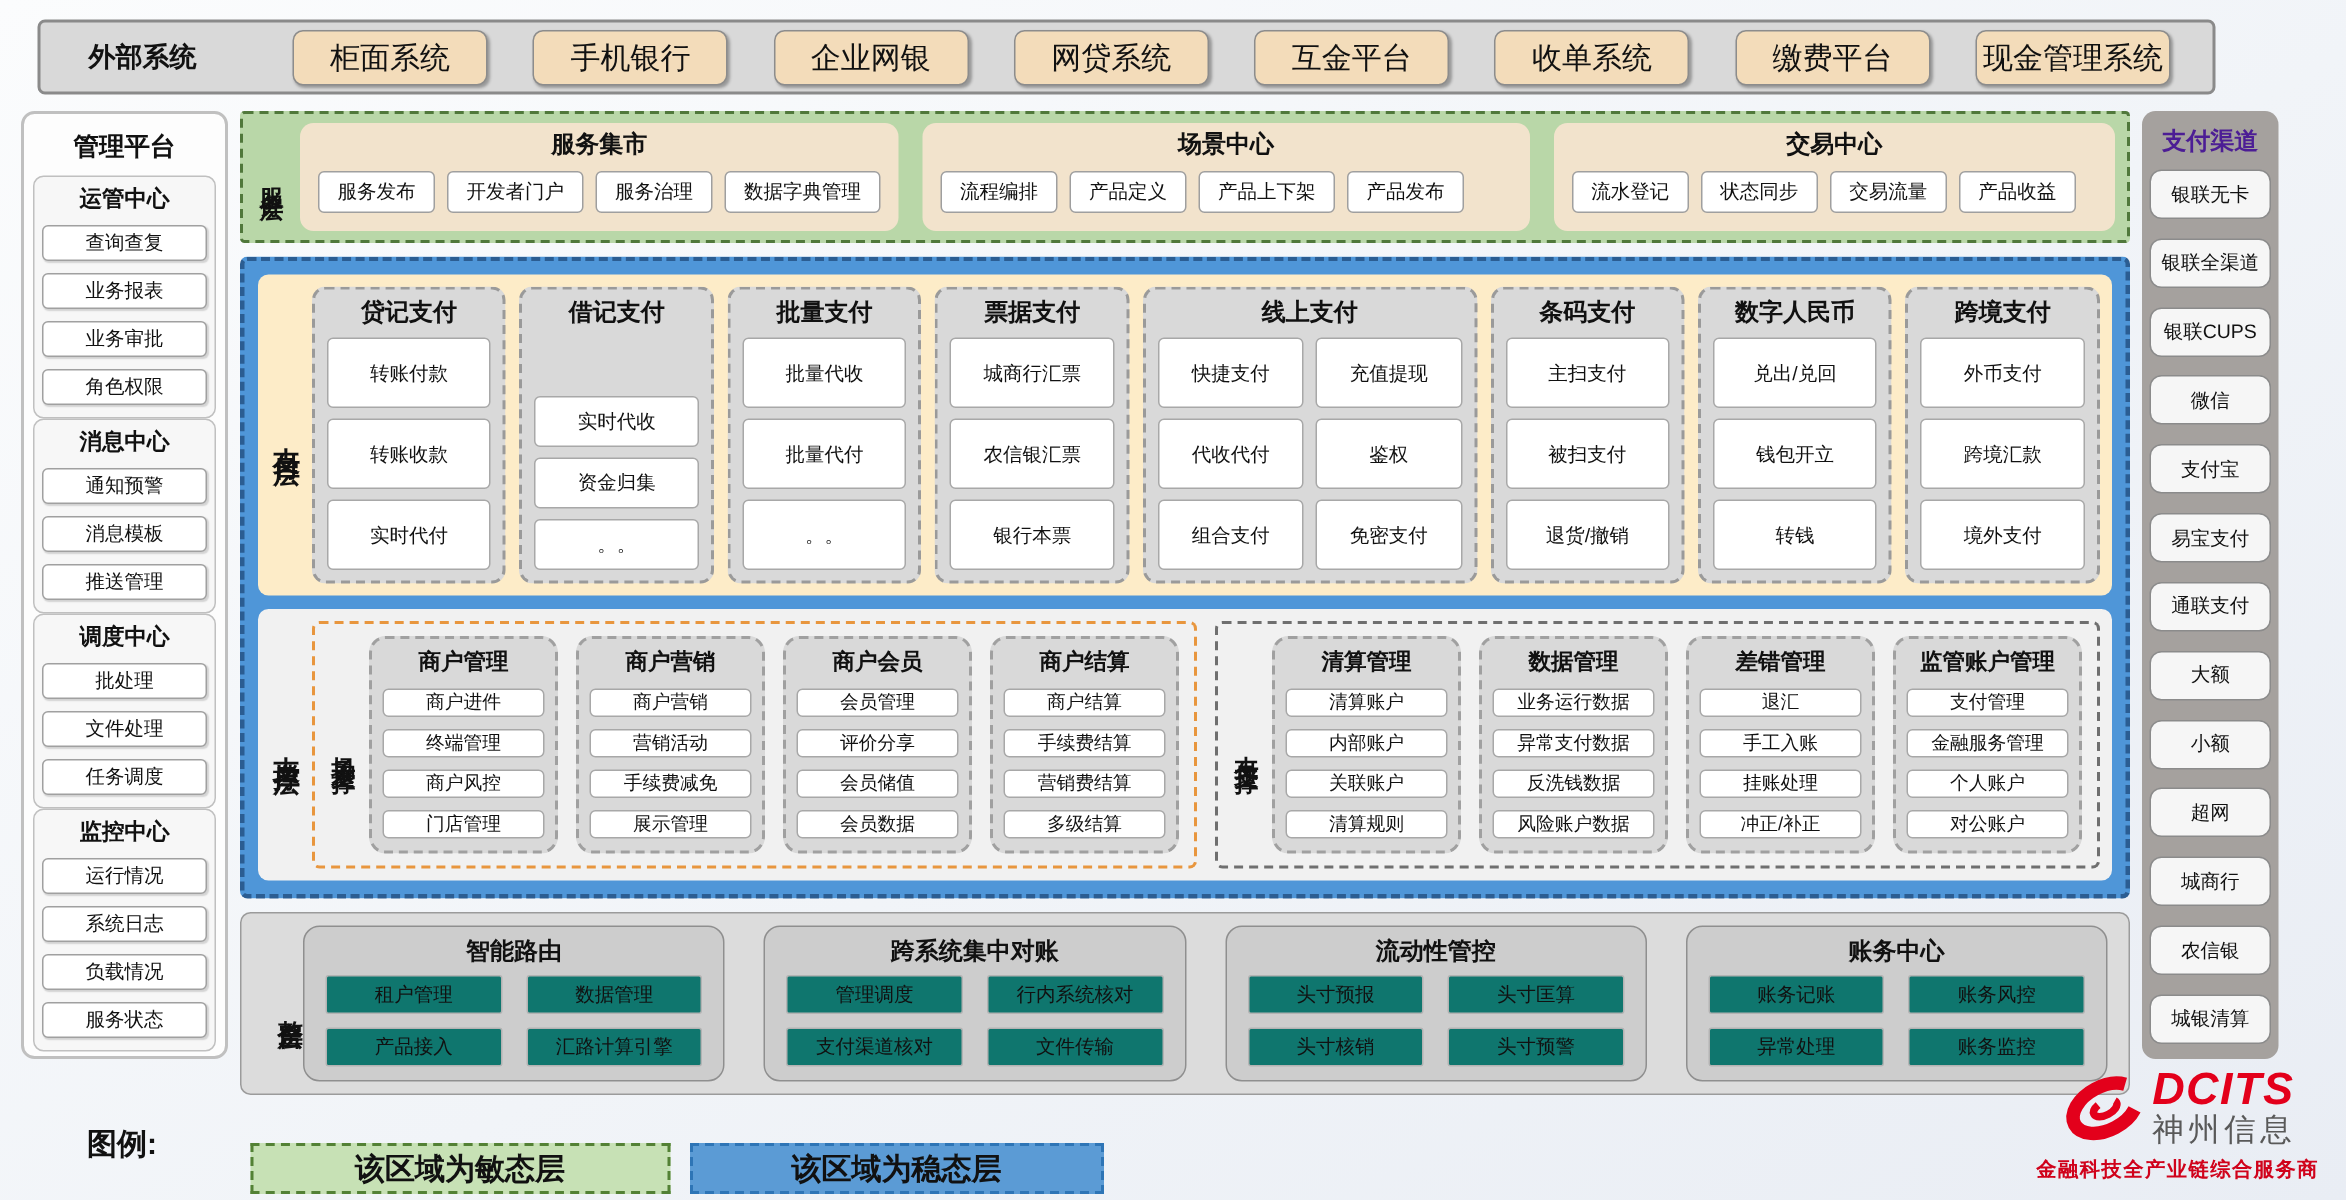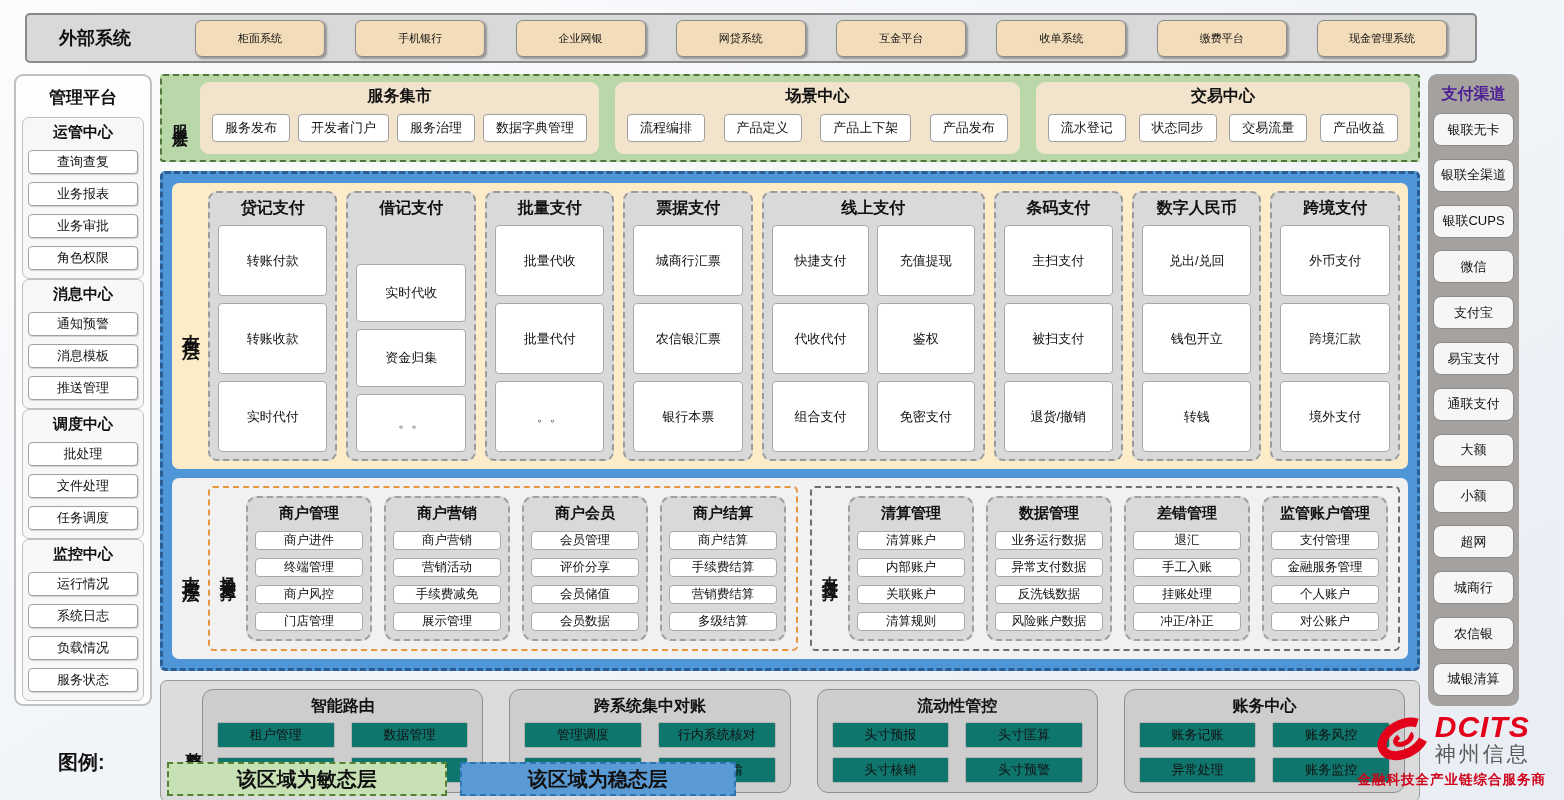--- a/index.html
+++ b/index.html
@@ -7,21 +7,21 @@
   .page{position:relative;width:1564px;height:800px;overflow:hidden;
         background:linear-gradient(150deg,#fbfcfd 0%,#f1f4f8 55%,#e9edf4 100%);}
 
   
   .topbar{position:absolute;left:25px;top:13px;width:1452px;height:50px;
           background:#d9d9d9;border:2px solid #8a8a8a;border-radius:5px;
           display:flex;align-items:center;padding:0 28px 0 32px;box-sizing:border-box;}
   .topbar-label{font-weight:bold;font-size:18px;margin-right:64px;white-space:nowrap;}
   .topbar-items{flex:1;display:flex;justify-content:space-between;align-items:center;}
   .tan-btn{background:#f3dcba;border:1px solid #8c8c8c;border-radius:7px;width:128px;height:35px;
-           display:flex;align-items:center;justify-content:center;font-size:11px;
+           display:flex;align-items:center;justify-content:center;font-size:20px;
            box-shadow:1.5px 1.5px 2px rgba(0,0,0,.3);}
 
   
   .mgmt{position:absolute;left:14px;top:74px;width:138px;height:632px;background:#fdfdfd;
         border:2px solid #c0c0c0;border-radius:9px;padding:6px 6px 8px;box-sizing:border-box;
         display:flex;flex-direction:column;justify-content:space-between;}
   .mgmt-title{text-align:center;font-weight:bold;font-size:17px;padding:4px 0 2px;}
   .mgmt-group{border:1px solid #c0c0c0;border-radius:7px;background:#f7f7f7;
               padding:5px 5px 8px;display:flex;flex-direction:column;gap:8px;}
   .mgmt-group-title{text-align:center;font-weight:bold;font-size:15px;}
@@ -37,39 +37,39 @@
            display:flex;align-items:center;justify-content:center;}
 
   
   .service-layer{flex:0 0 88px;background:#b9d7a8;border:2px dashed #50783b;border-radius:3px;
                  display:flex;align-items:center;padding:6px 8px 6px 10px;gap:12px;box-sizing:border-box;}
   .service-layer .v-label{font-size:16px;letter-spacing:4px;}
   .service-panels{flex:1;display:flex;gap:16px;height:100%;}
   .service-panel{background:#f2e3cc;border-radius:9px;padding:4px 12px 6px;box-sizing:border-box;
                  display:flex;flex-direction:column;}
   .service-panel-title{text-align:center;font-weight:bold;font-size:16px;}
-  .service-items{flex:1;display:flex;justify-content:space-between;align-items:center;gap:8px;}
+  .service-items{flex:1;display:flex;justify-content:flex-start;align-items:center;gap:8px;}
   .service-btn{background:#fff;border:1px solid #9f9f9f;border-radius:4px;height:26px;padding:0 12px;
                display:flex;align-items:center;justify-content:center;font-size:13px;white-space:nowrap;}
 
   
   .stable{flex:1;background:#4f96d8;border:3px dashed #2b5d92;border-radius:5px;
           padding:9px;display:flex;flex-direction:column;gap:9px;box-sizing:border-box;}
 
   
   .payment-layer{flex:0 0 166px;background:#fdecc8;border-radius:7px;display:flex;
                  padding:8px 8px 8px 10px;gap:8px;box-sizing:border-box;}
   .payment-layer .v-label{font-size:18px;letter-spacing:5px;}
   .payment-cols{flex:1;display:flex;gap:9px;min-width:0;}
   .pay-col{background:#d9d9d9;border:2px dashed #9a9a9a;border-radius:9px;padding:5px 8px 7px;
            display:flex;flex-direction:column;gap:6px;box-sizing:border-box;min-width:0;}
   .pay-col-title{text-align:center;font-weight:bold;font-size:16px;white-space:nowrap;}
   .pay-grid{flex:1;display:grid;gap:7px 8px;}
   .pay-btn{background:#fff;border:1px solid #a8a8a8;border-radius:4px;min-height:24px;
-           display:flex;align-items:center;justify-content:center;font-size:13px;white-space:nowrap;padding:16px 3px;}
+           display:flex;align-items:center;justify-content:center;font-size:13px;white-space:nowrap;padding:4px 3px;}
 
   
   .support-layer{flex:1;background:#f1f1f1;border-radius:7px;display:flex;
                  padding:8px 8px 8px 10px;gap:8px;box-sizing:border-box;}
   .support-layer .v-label{font-size:18px;letter-spacing:5px;}
   .support-sections{flex:1;display:flex;gap:12px;min-width:0;}
   .support-section{flex:1;border:2px dashed;border-radius:5px;display:flex;
                    padding:8px 10px;gap:10px;box-sizing:border-box;min-width:0;}
   .support-section.orange{border-color:#e8963e;}
   .support-section.gray{border-color:#6f6f6f;}

